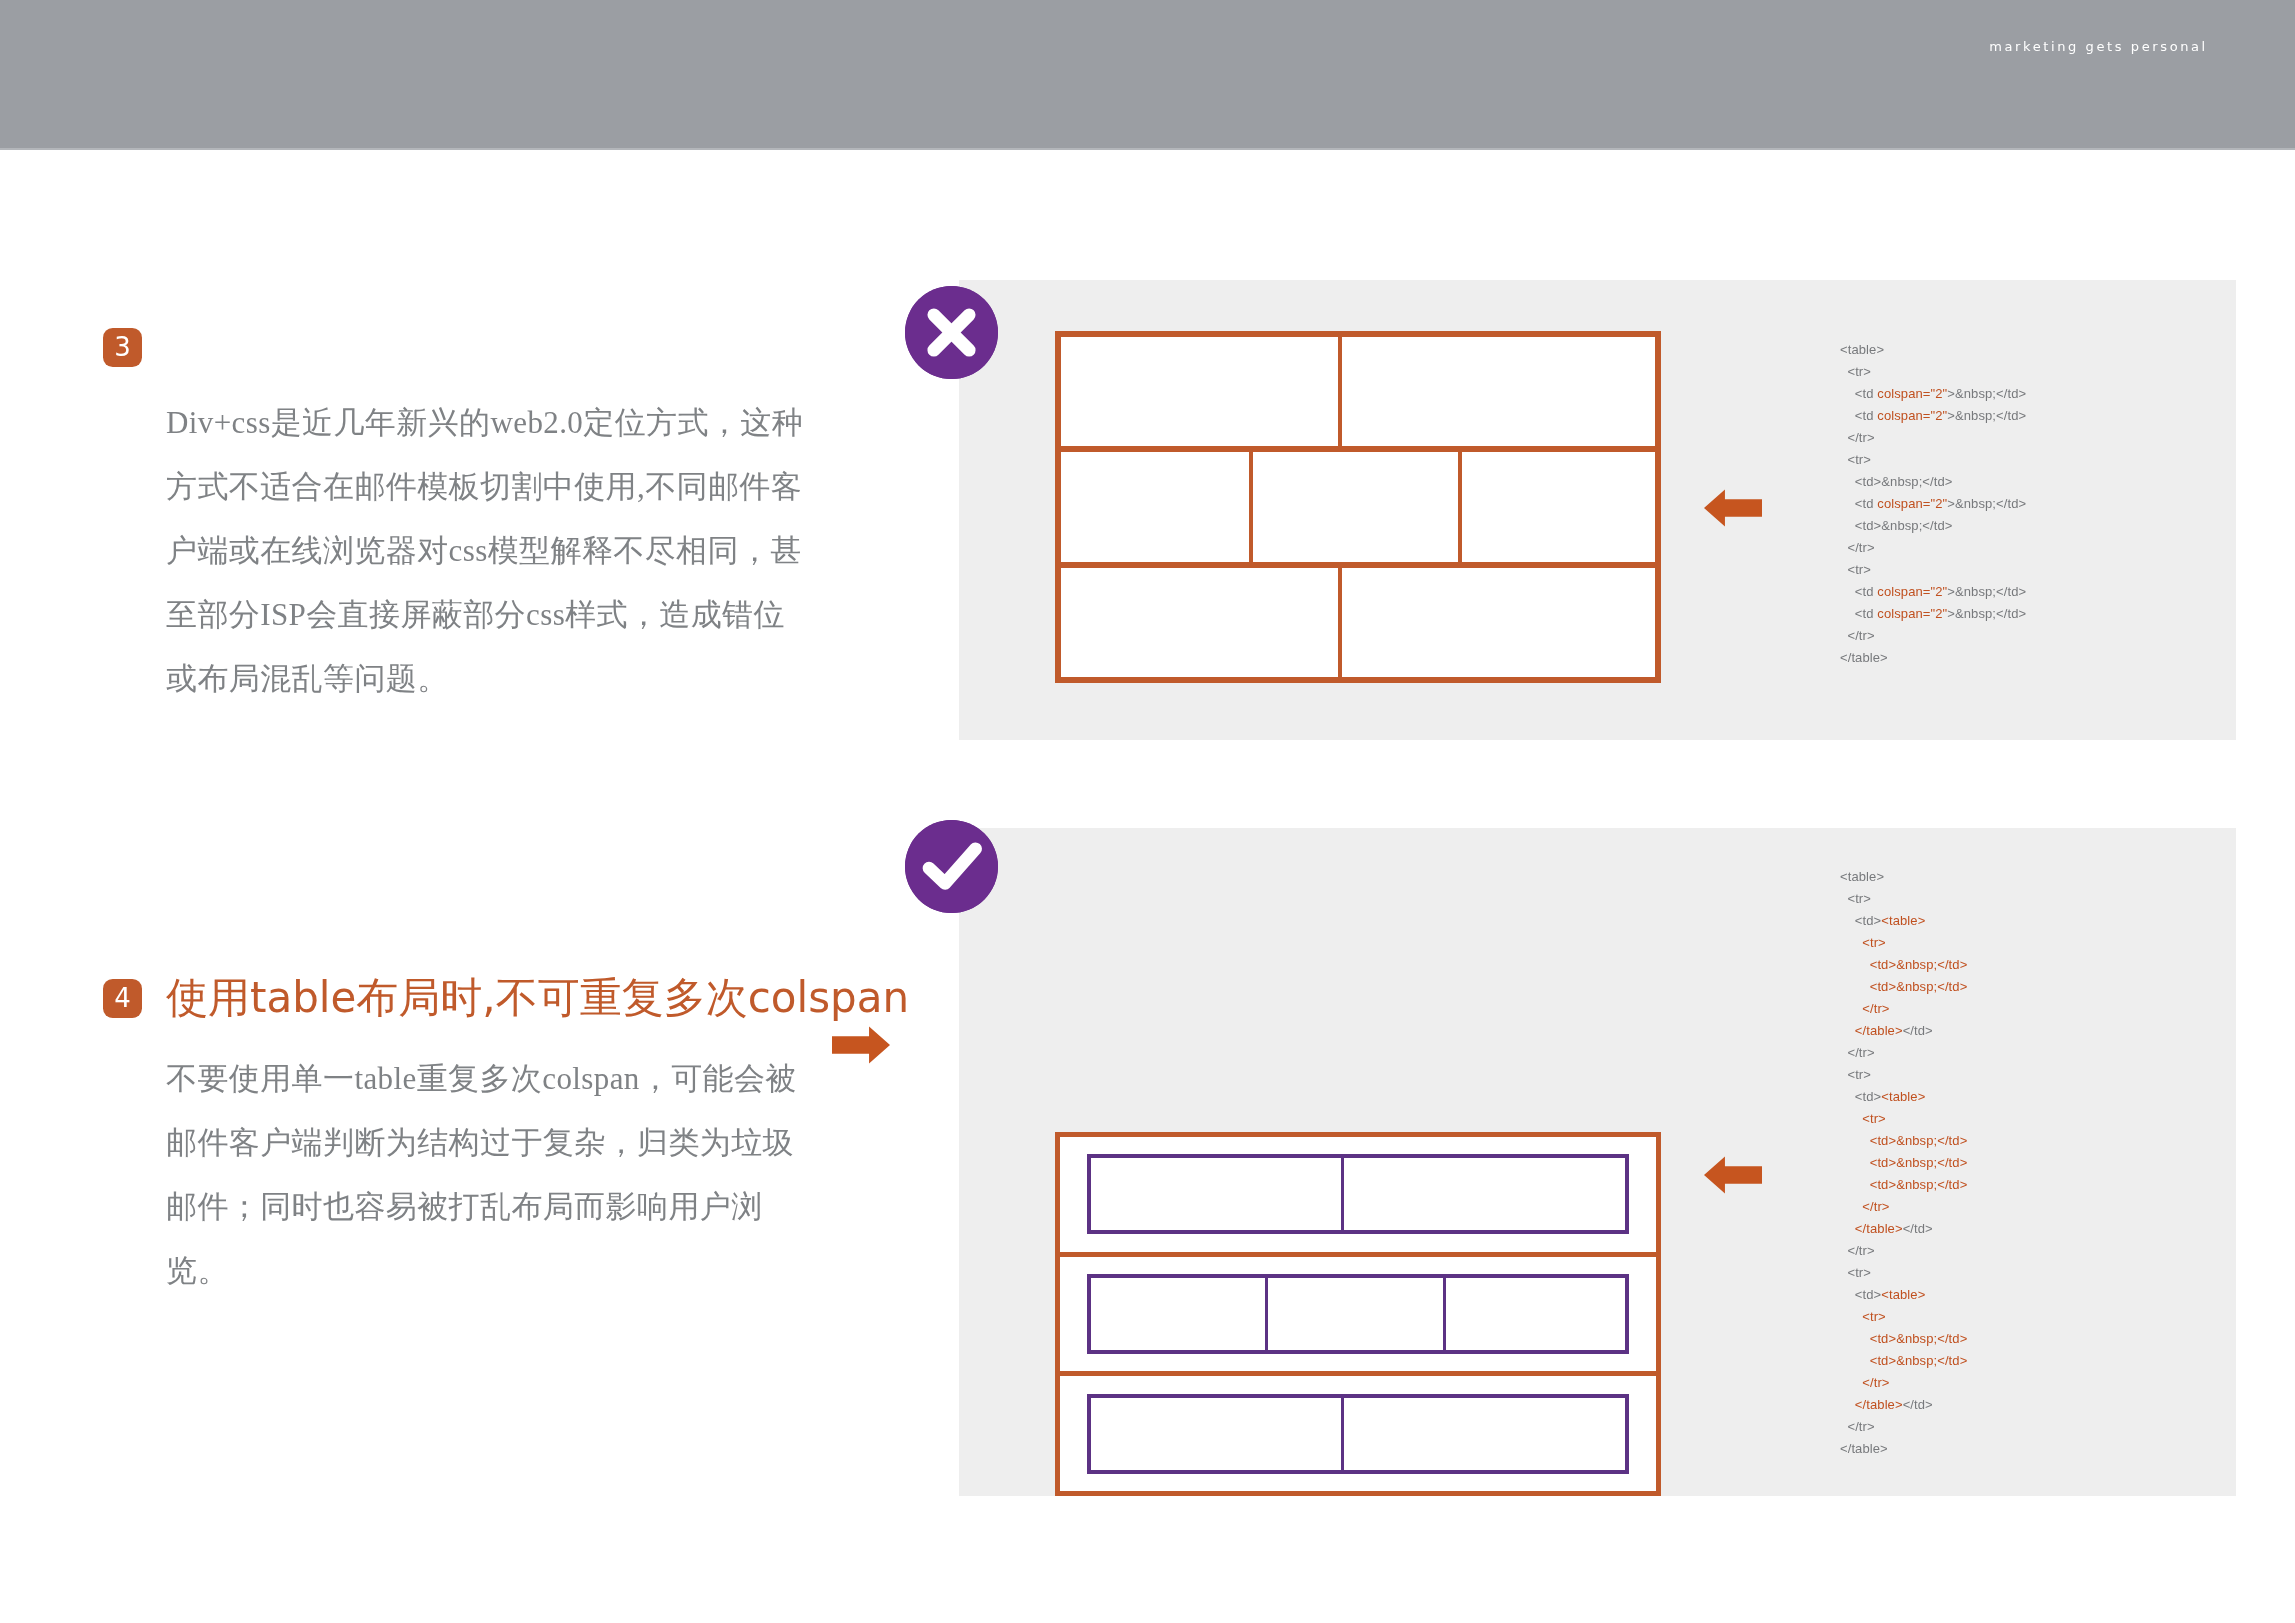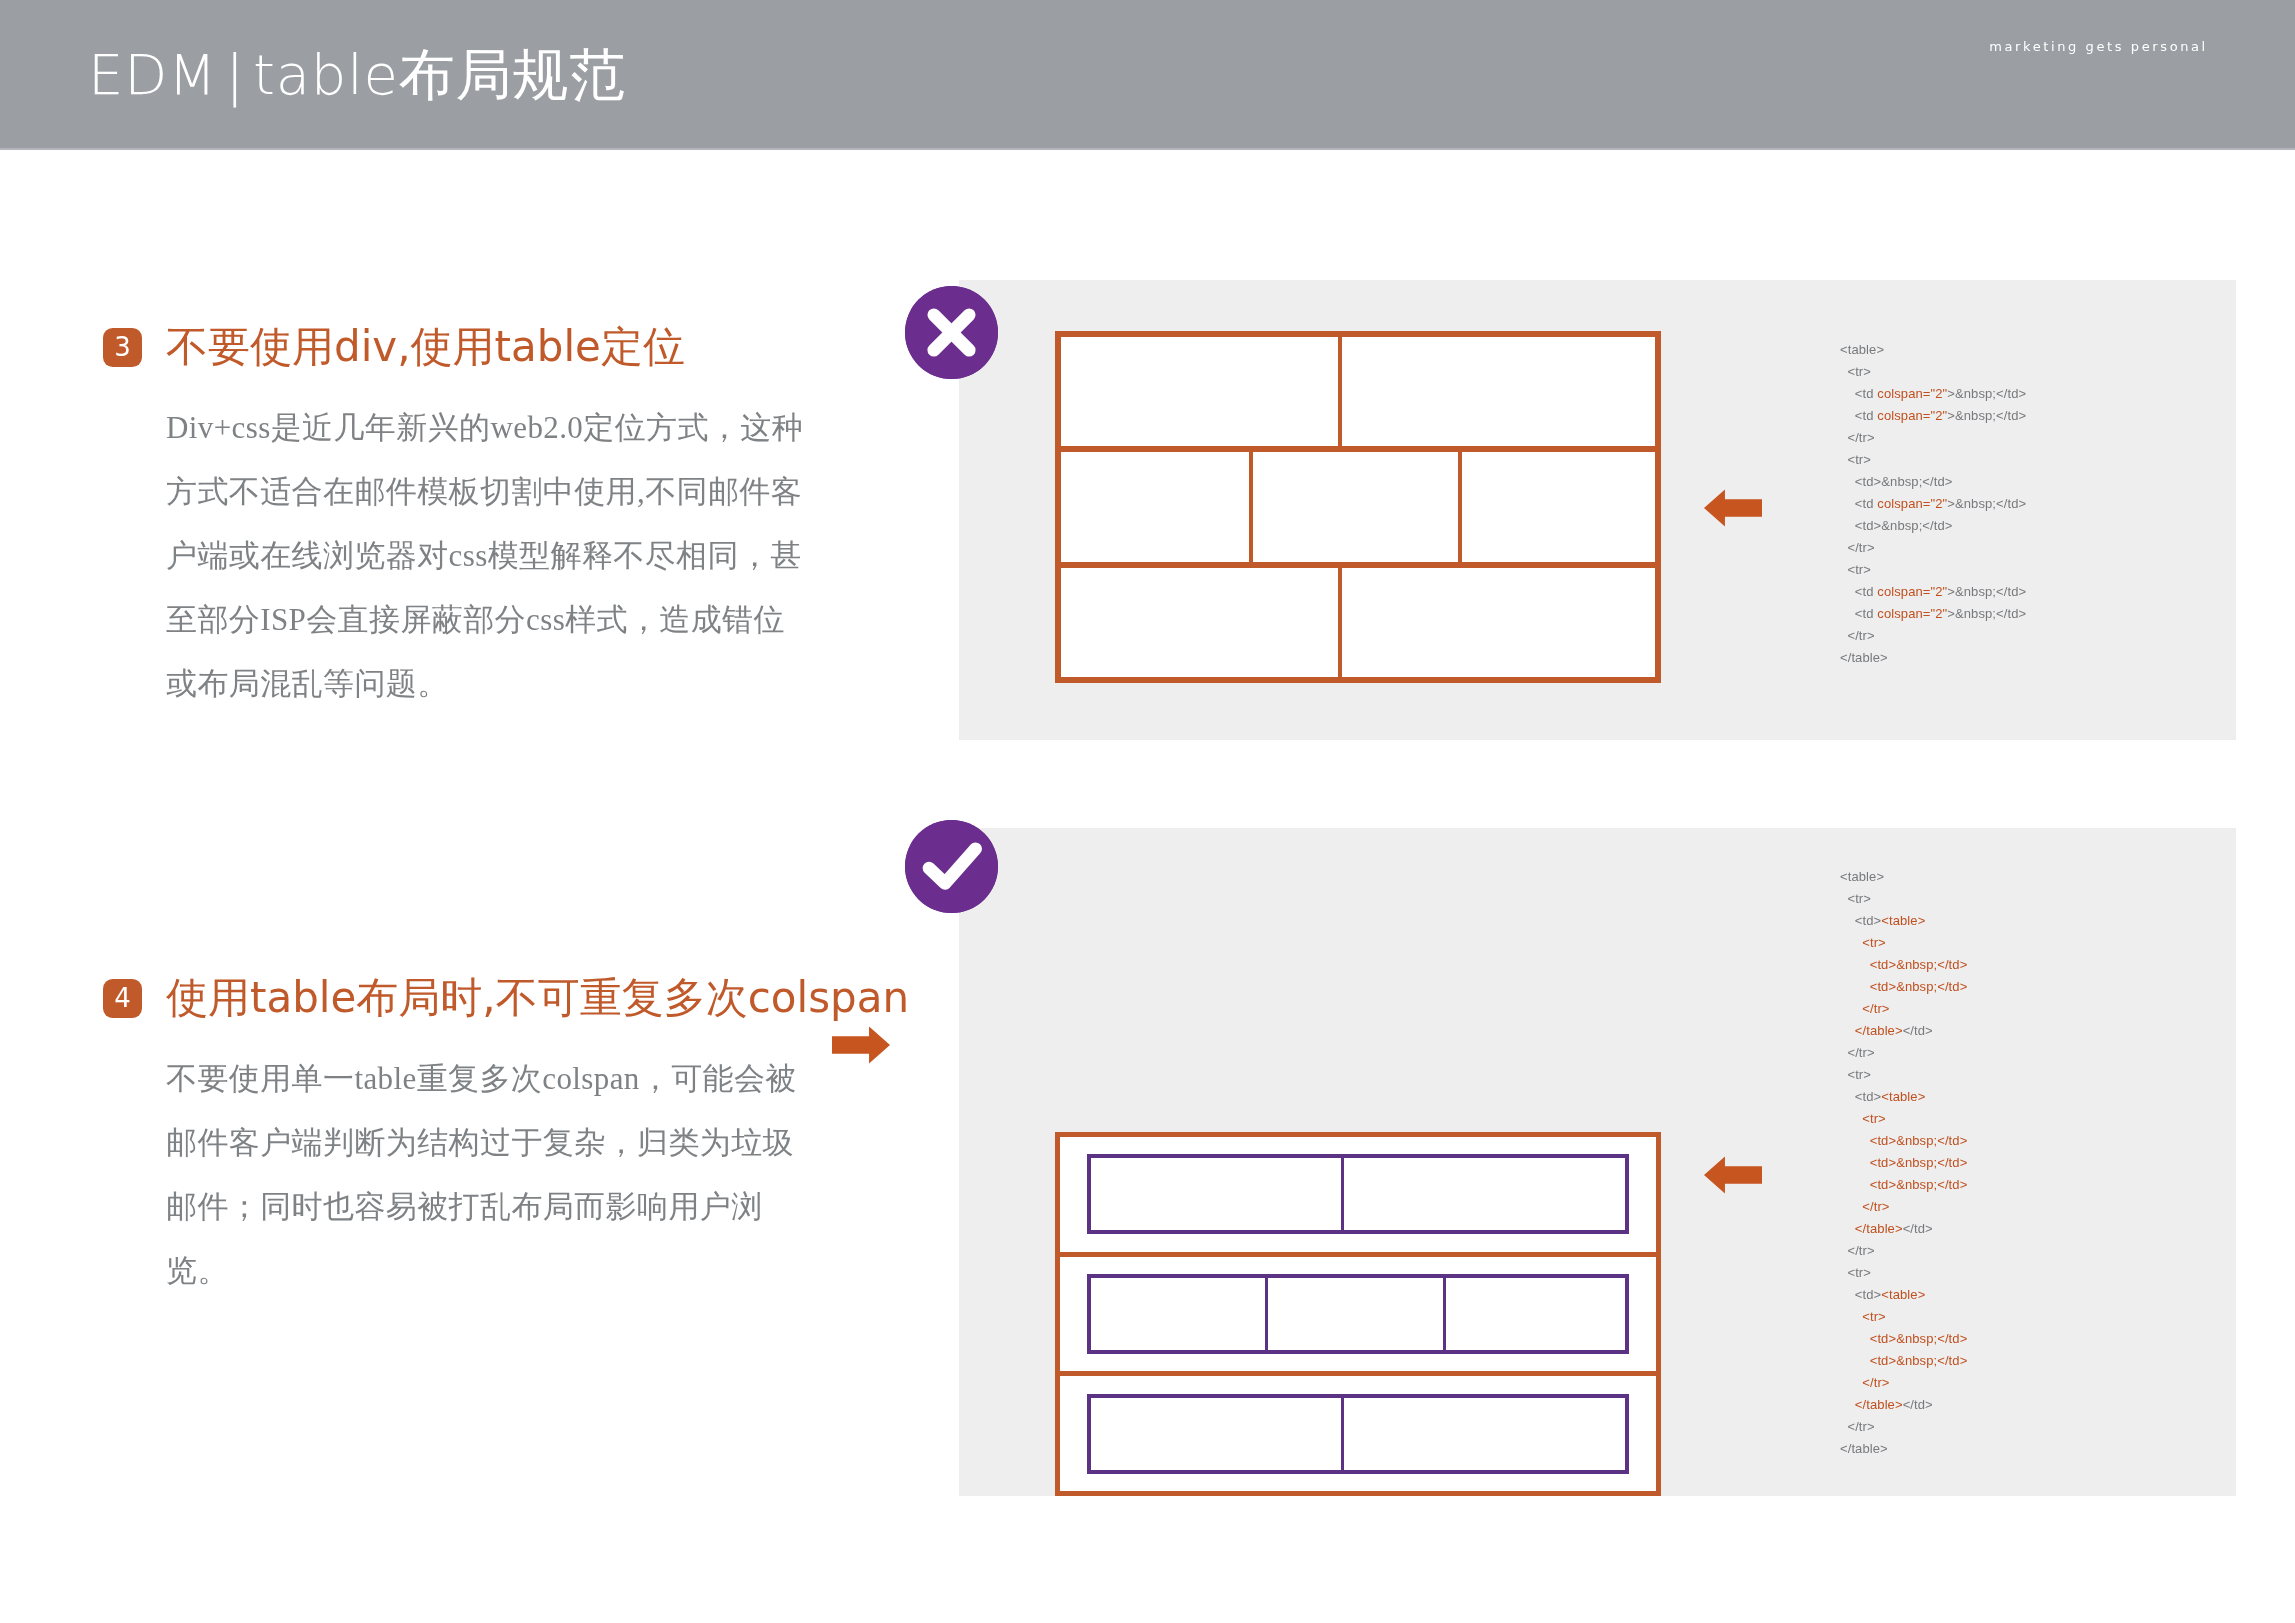--- a/index.html
+++ b/index.html
@@ -212,31 +212,29 @@
   }
   #code-bad  { left: 1840px; top: 339px; }
   #code-good { left: 1840px; top: 866px; }
   .code-block .orange { color: #c0501f; }
   .code-block .gray   { color: #77797c; }
 </style>
 </head>
 <body>
 
 <div class="header-band">
-  <div class="header-title"><span>EDM</span><span class="thin-sep">|</span><span>table布局规范</span></div>
 
   <div class="logo-wrap">
     <div class="logo-tag">marketing gets personal</div>
   </div>
 </div>
 
 <div class="section" id="section-3">
   <div class="section-head">
     <div class="badge">3</div>
-    <div class="section-title">不要使用div,使用table定位</div>
   </div>
   <div class="section-body">Div+css是近几年新兴的web2.0定位方式，这种方式不适合在邮件模板切割中使用,不同邮件客户端或在线浏览器对css模型解释不尽相同，甚至部分ISP会直接屏蔽部分css样式，造成错位或布局混乱等问题。</div>
 </div>
 
 <div class="section" id="section-4">
   <div class="section-head">
     <div class="badge">4</div>
     <div class="section-title">使用table布局时,不可重复多次colspan</div>
   </div>
   <div class="section-body">不要使用单一table重复多次colspan，可能会被邮件客户端判断为结构过于复杂，归类为垃圾邮件；同时也容易被打乱布局而影响用户浏览。</div>

